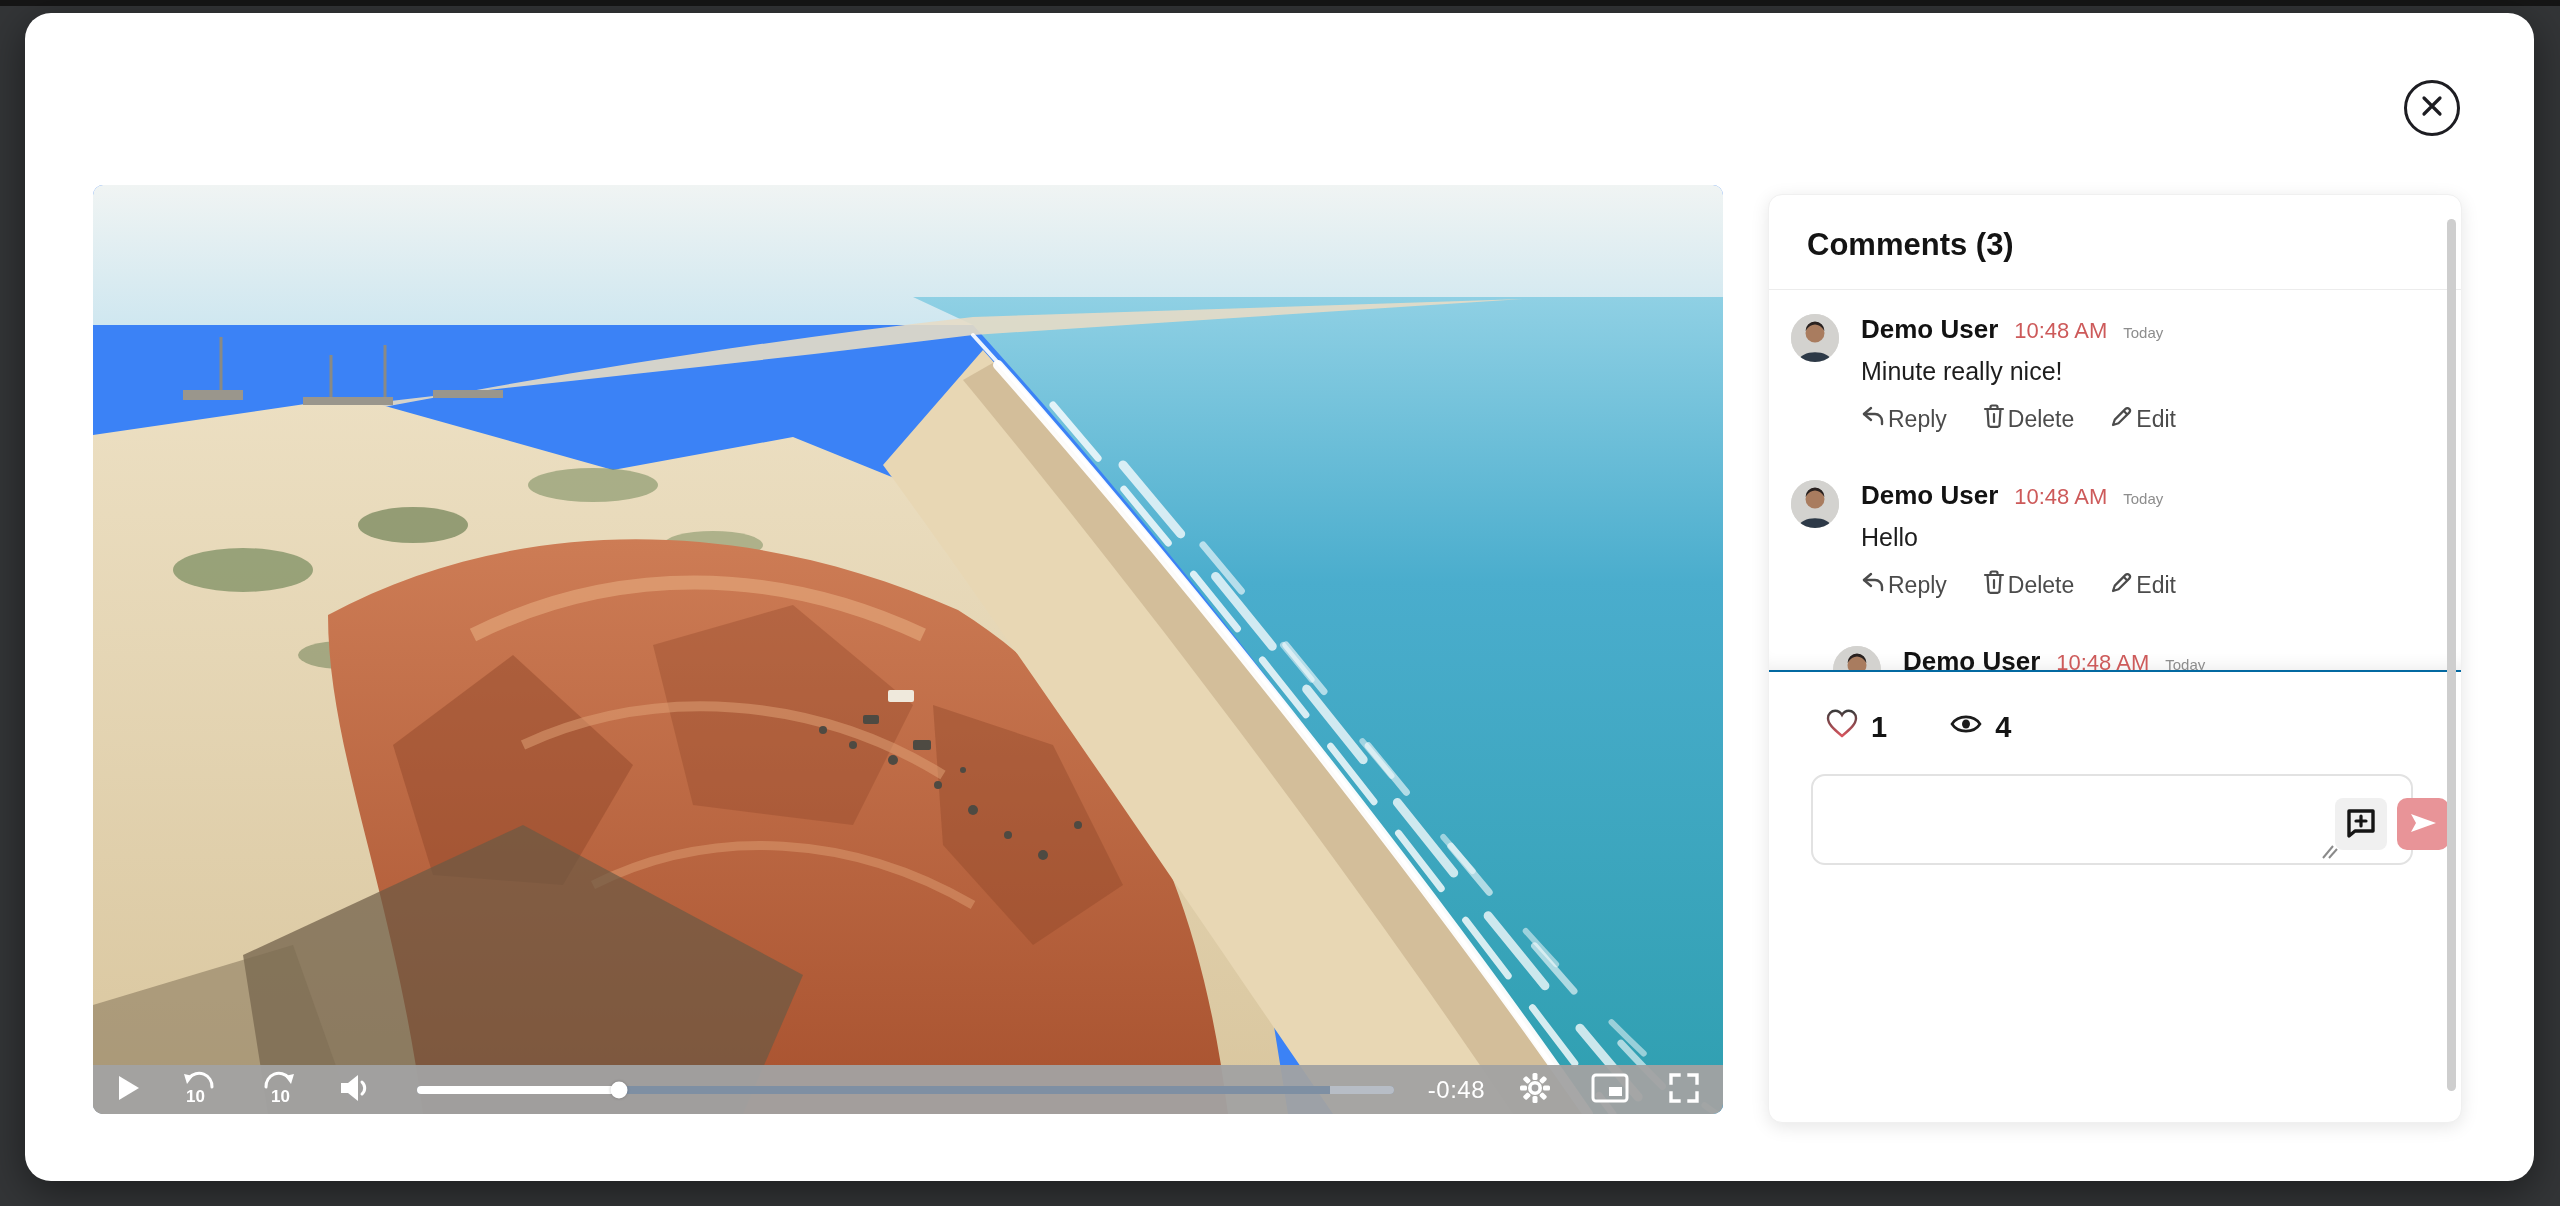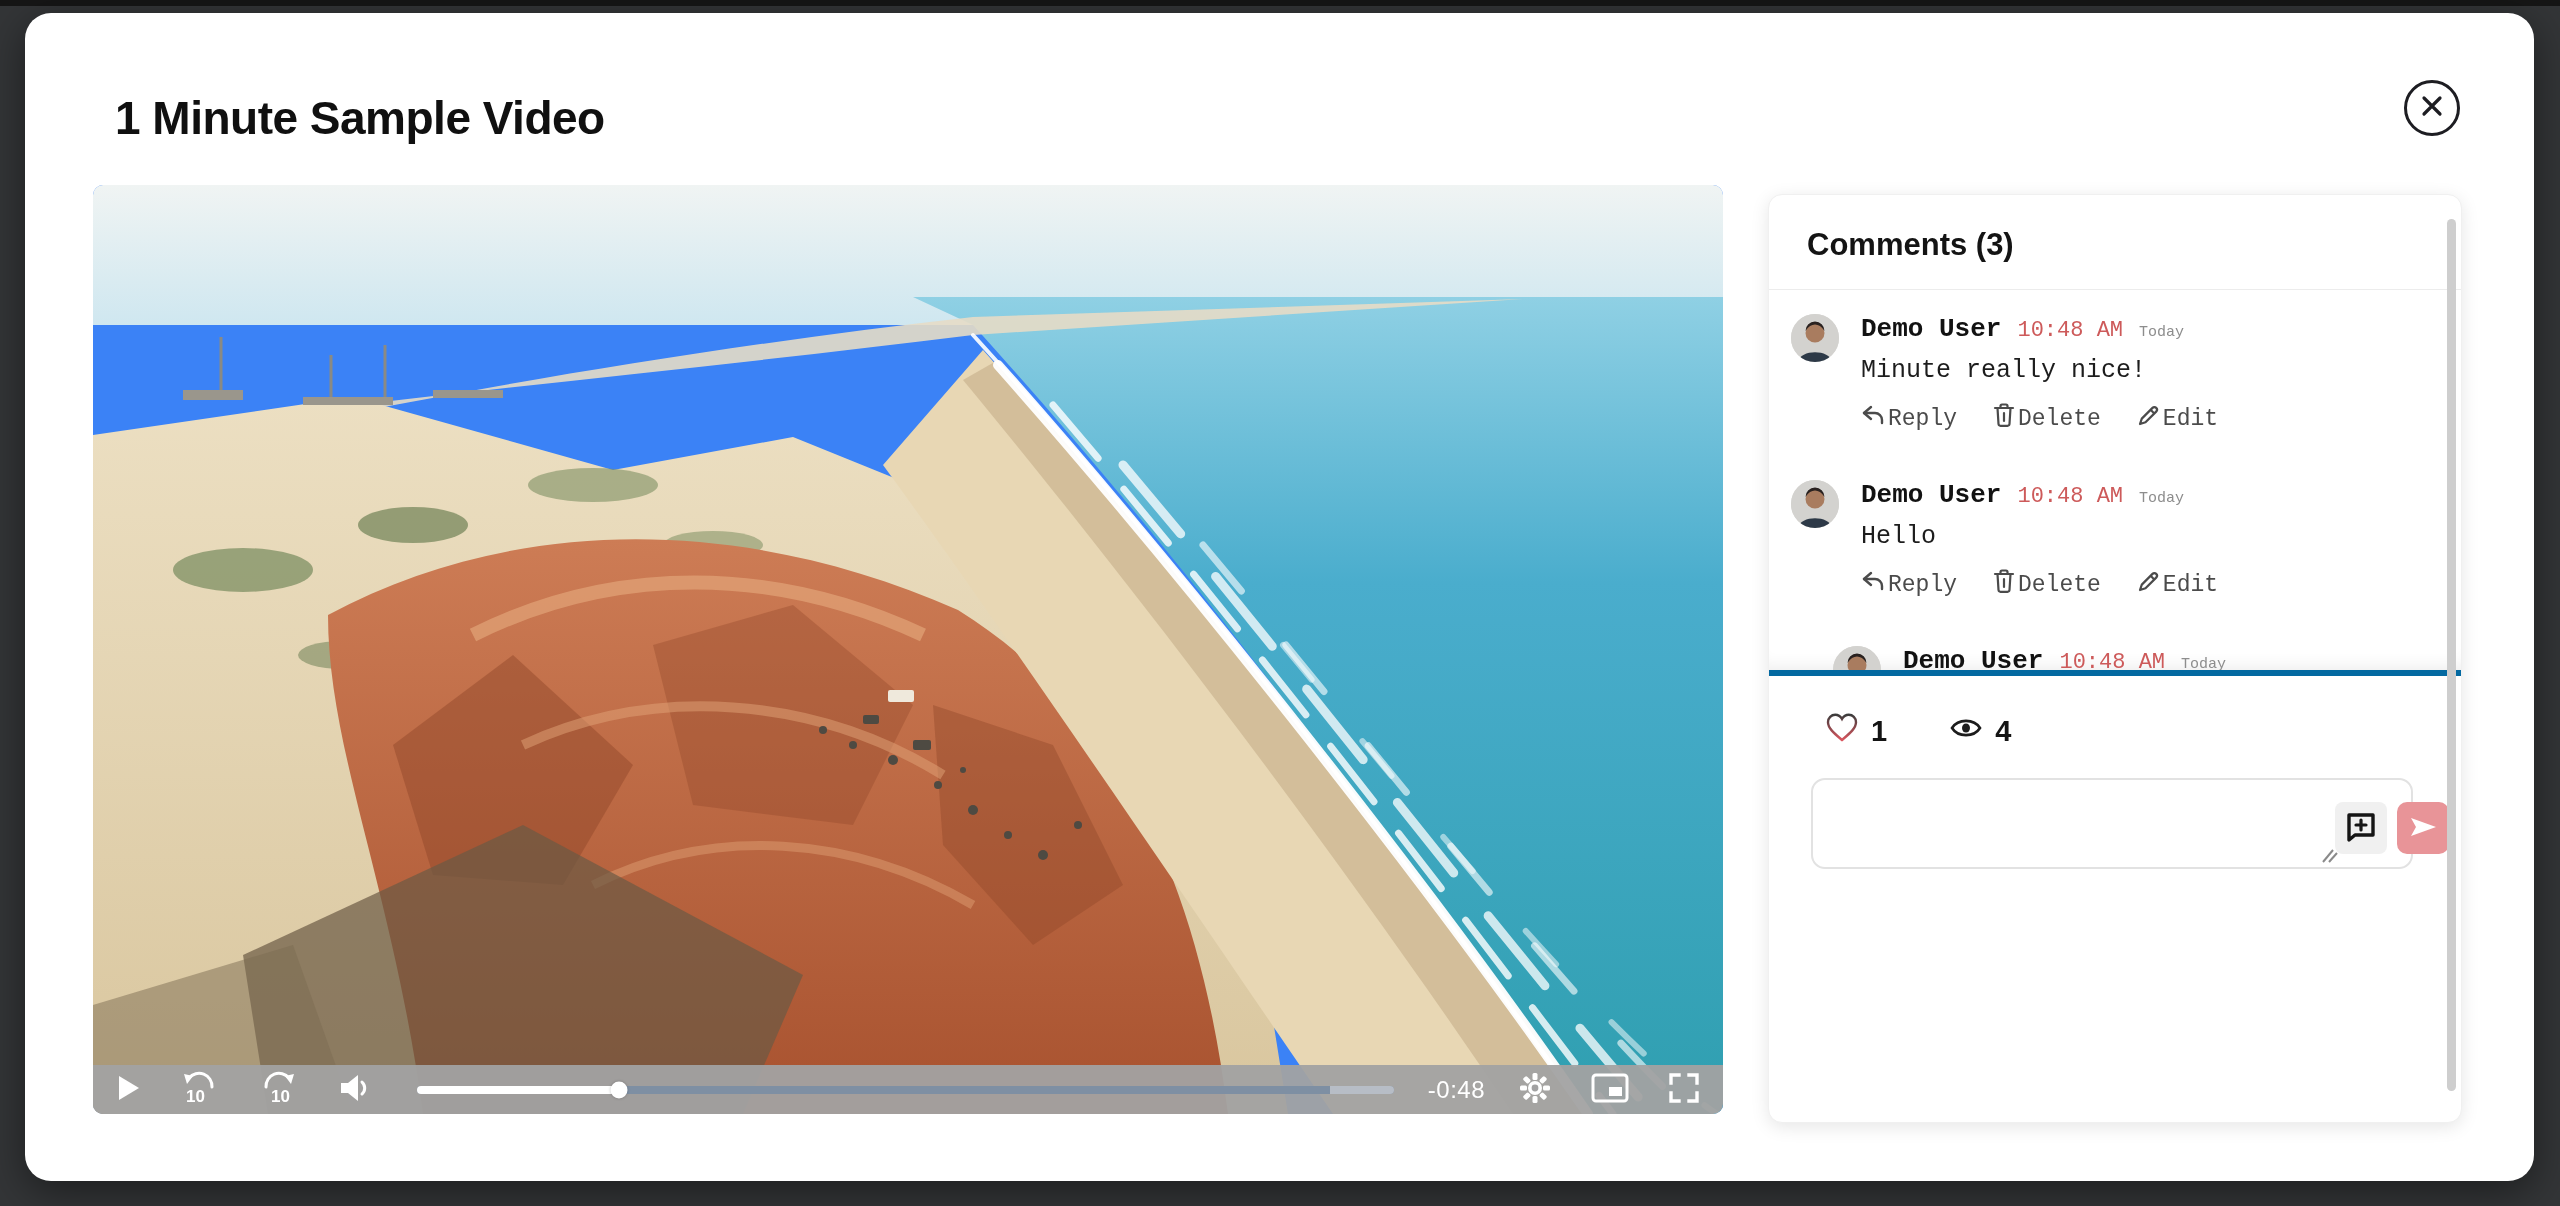--- a/index.html
+++ b/index.html
@@ -57,24 +57,23 @@
     background:#fff;border:1px solid #f0f0f0;border-radius:14px;box-sizing:border-box;
     box-shadow:0 4px 18px rgba(0,0,0,.10);
     display:flex;flex-direction:column;overflow:hidden;
   }
   .panel-header{
     flex:0 0 auto;padding:32px 38px 26px;border-bottom:1px solid #ececec;
     font-size:31px;font-weight:700;color:#141414;
   }
   .comment-list{
     flex:0 0 auto;height:356px;padding:24px 30px 0 22px;position:relative;
-    border-bottom:6px solid #0369a1;
+    border-bottom:2px solid #0369a1;
     box-shadow:inset 0 -16px 16px -12px rgba(0,0,0,.07);
     overflow:hidden;
-    font-family:Liberation Mono, monospace;
   }
   .comment{display:flex;gap:22px;margin-bottom:46px;}
   .comment.nested{margin-left:42px;margin-bottom:0;}
   .avatar{flex:0 0 auto;width:48px;height:48px;border-radius:50%;overflow:hidden;background:#d6d5d2;}
   .c-body{flex:1 1 auto;min-width:0;}
   .c-head{display:flex;align-items:baseline;gap:16px;}
   .c-author{font-size:26px;font-weight:700;color:#121212;}
   .c-time{font-size:22px;color:#cd5a5a;}
   .c-date{font-size:15px;color:#8d8d8d;}
   .c-text{font-size:25px;color:#1d1d1d;margin-top:12px;}
@@ -106,21 +105,20 @@
     background:#e89498;border-radius:10px;display:flex;align-items:center;justify-content:center;cursor:pointer;padding:0;
   }
 </style>
 </head>
 <body>
 
 <div class="top-edge"></div>
 
 <div class="modal">
 
-  <div class="modal-title">1 Minute Sample Video</div>
 
   <div class="close-btn">
     <span>
       <svg width="30" height="30" viewBox="0 0 30 30">
           <path d="M7 7 L23 23 M23 7 L7 23" stroke="#1d1d22" stroke-width="3.2" stroke-linecap="round"></path>
         </svg>
     </span>
   </div>
 
   <div class="video-wrap">

